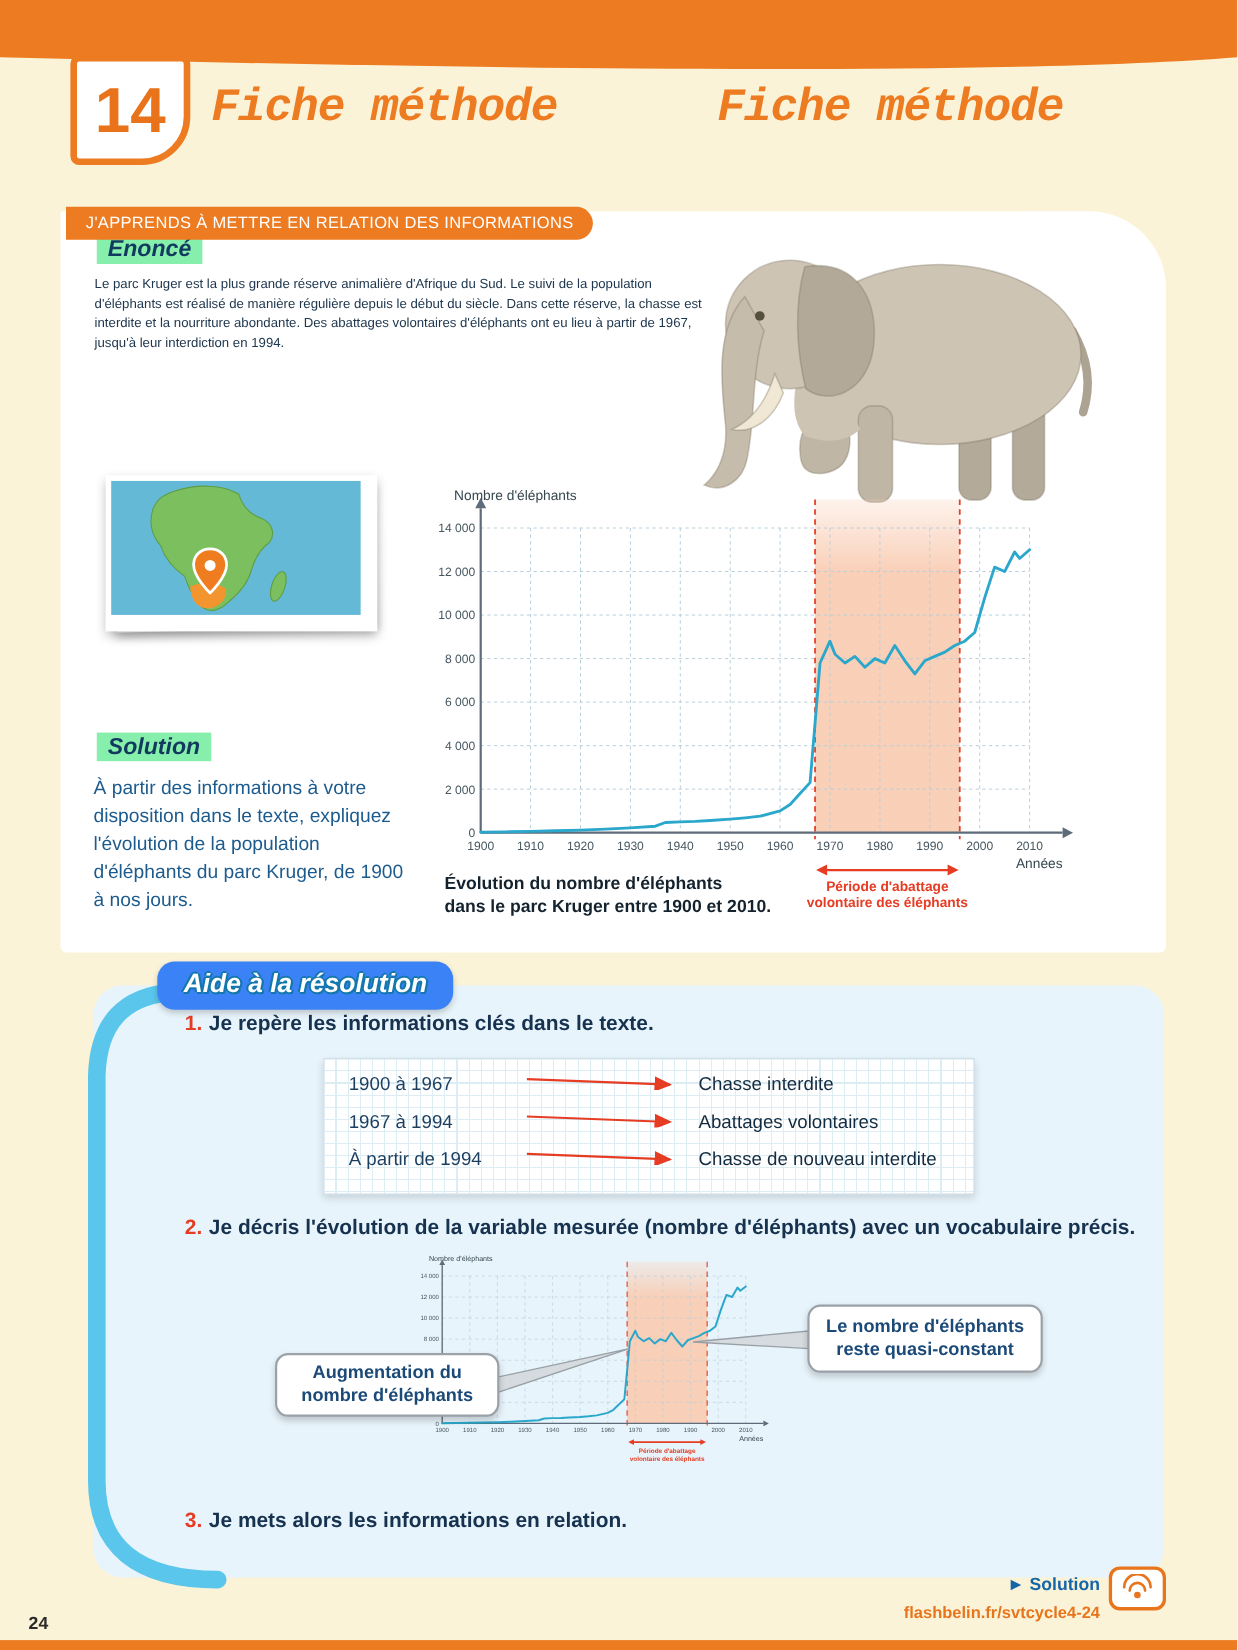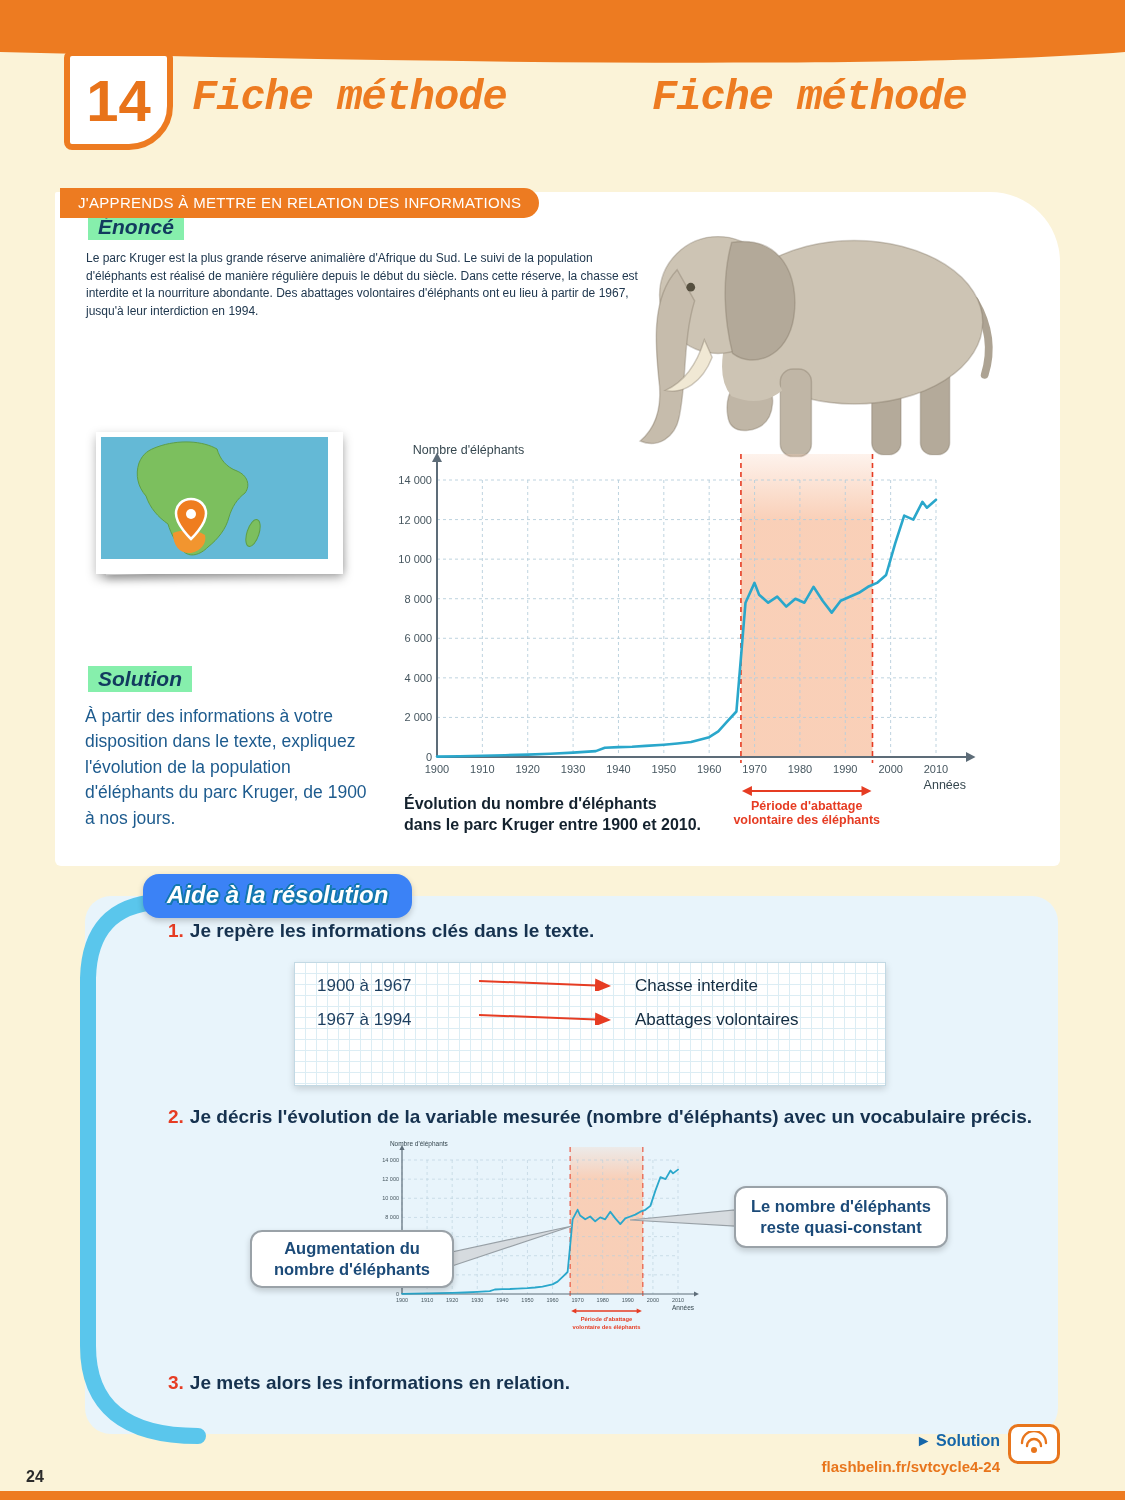--- a/index.html
+++ b/index.html
@@ -210,20 +210,27 @@
             <line x1="4" y1="4" x2="134" y2="9" stroke="#E63C23" stroke-width="2" marker-end="url(#arrR)"></line>
           </svg></span>
       <span class="kinfo">Chasse interdite</span>
     </div>
     <div class="krow">
       <span class="kperiod">1967 à 1994</span>
       <span class="karrow"><svg width="150" height="14">
             <line x1="4" y1="4" x2="134" y2="9" stroke="#E63C23" stroke-width="2" marker-end="url(#arrR)"></line>
           </svg></span>
       <span class="kinfo">Abattages volontaires</span>
+    </div>
+    <div class="krow">
+      <span class="kperiod">À partir de 1994</span>
+      <span class="karrow"><svg width="150" height="14">
+            <line x1="4" y1="4" x2="134" y2="9" stroke="#E63C23" stroke-width="2" marker-end="url(#arrR)"></line>
+          </svg></span>
+      <span class="kinfo">Chasse de nouveau interdite</span>
     </div>
   </div>
 
   <div class="abs step" style="left:168px;top:1106px;width:880px;">
     <span class="num">2.</span><span>Je décris l'évolution de la variable mesurée (nombre d'éléphants) avec un vocabulaire précis.</span>
   </div>
 
   <div class="abs mini-host"><svg width="340" height="212" viewBox="0 0 340 212">
         <defs>
           <linearGradient id="bandg2" x1="0" y1="0" x2="0" y2="1">

